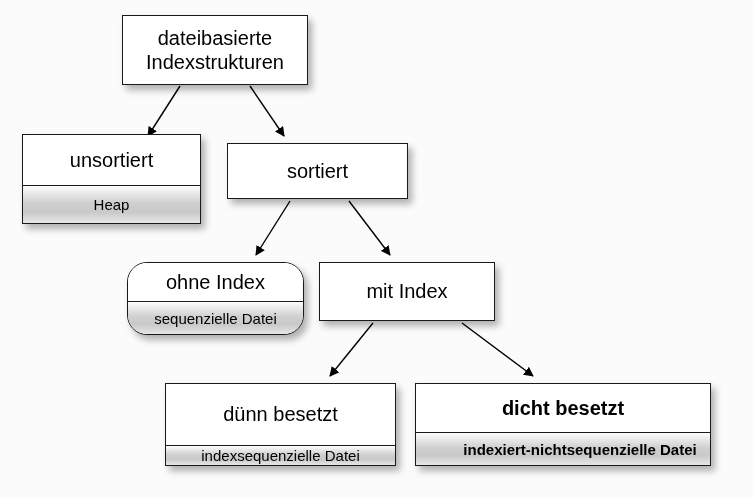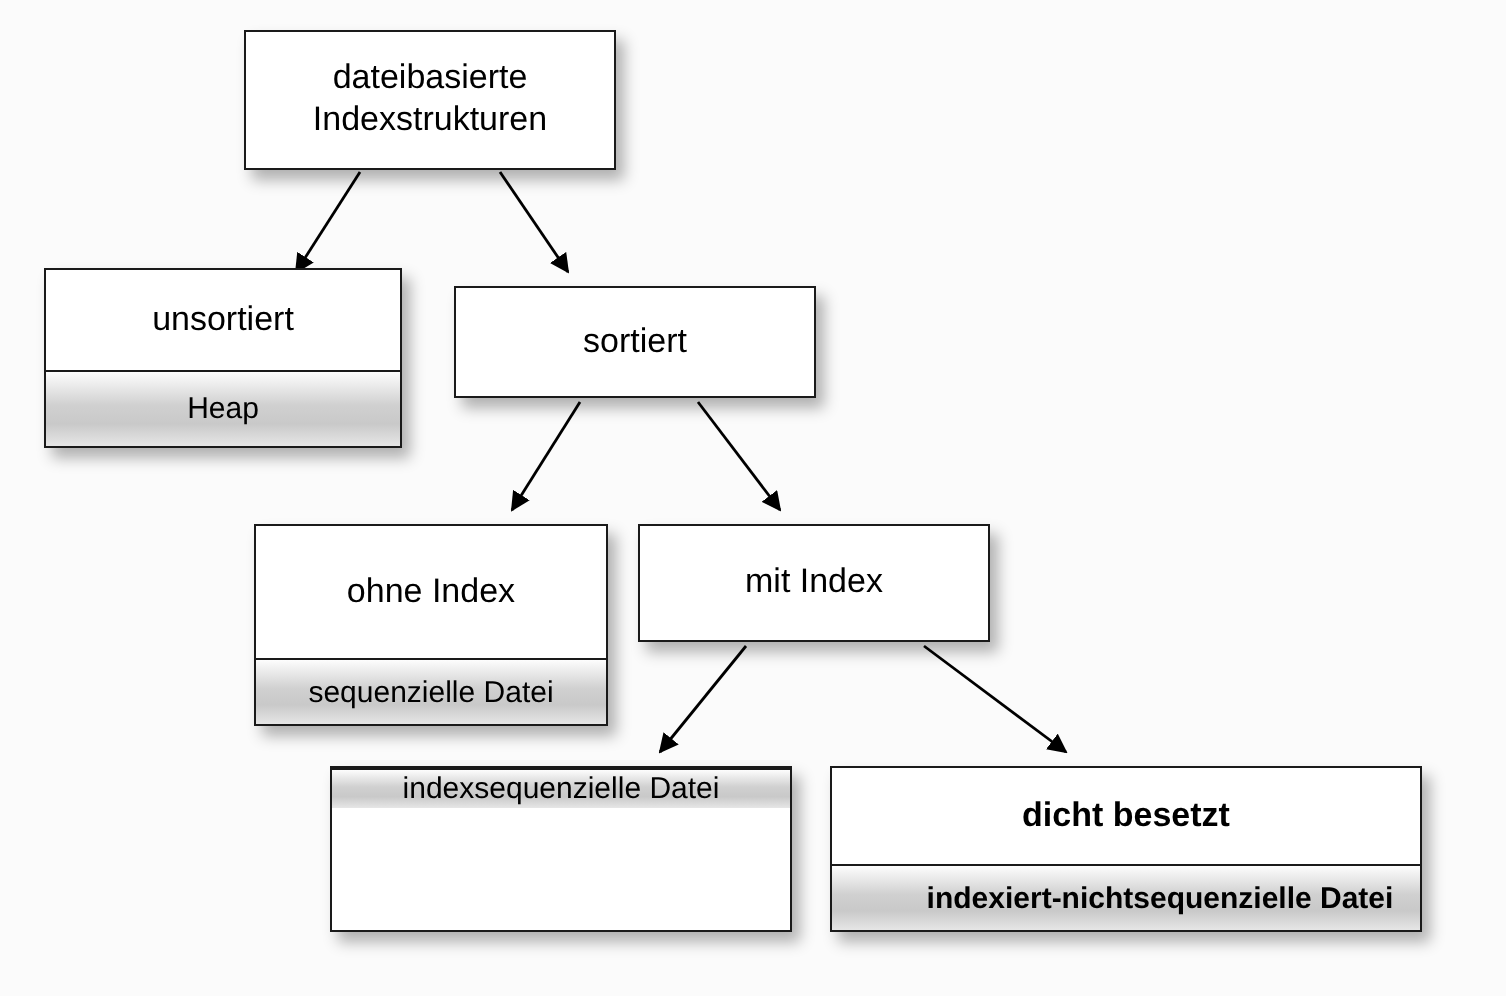--- a/index.html
+++ b/index.html
@@ -40,21 +40,21 @@
   }
   .node-title {
     flex: 1 1 auto;
     background: #ffffff;
     color: #000000;
     display: flex;
     align-items: center;
     justify-content: center;
     text-align: center;
     line-height: 1.22;
-    font-size: 17px;
+    font-size: 20px;
     padding: 2px 6px;
     box-sizing: border-box;
     white-space: pre-line;
   }
   .node-sub {
     flex: 0 0 auto;
     border-top: 1.5px solid #1a1a1a;
     background: linear-gradient(to bottom, #fdfdfd 0%, #d0d0d0 45%, #c9c9c9 70%, #e6e6e6 100%);
     color: #000000;
     display: flex;
@@ -62,21 +62,21 @@
     justify-content: center;
     text-align: center;
     font-size: 15px;
     padding: 2px 6px;
     box-sizing: border-box;
   }
   
   #node-root        { left: 122px; top: 15px;  width: 186px; height: 70px; }
   #node-unsortiert  { left: 22px;  top: 134px; width: 179px; height: 90px; }
   #node-sortiert    { left: 227px; top: 143px; width: 181px; height: 56px; }
-  #node-ohne-index  { left: 127px; top: 262px; width: 177px; height: 101px; }
+  #node-ohne-index  { left: 127px; top: 262px; width: 177px; height: 73px; border-radius: 20px; }
   #node-mit-index   { left: 319px; top: 262px; width: 176px; height: 59px; }
   #node-duenn       { left: 165px; top: 383px; width: 231px; height: 83px; }
   #node-dicht       { left: 415px; top: 383px; width: 296px; height: 83px; font-weight: bold; }
 
   #node-unsortiert .node-sub { height: 38px; }
   #node-ohne-index .node-sub { height: 33px; }
   #node-duenn .node-sub      { height: 20px; }
   #node-dicht .node-sub      { height: 33px; padding-left: 40px; }
 </style>
 </head>
@@ -115,20 +115,21 @@
   <div class="node" id="node-ohne-index">
     <div class="node-title">ohne Index</div>
     <div class="node-sub">sequenzielle Datei</div>
   </div>
 
   <div class="node" id="node-mit-index">
     <div class="node-title">mit Index</div>
   </div>
 
   <div class="node" id="node-duenn">
+    <div class="node-title">dünn besetzt</div>
     <div class="node-sub">indexsequenzielle Datei</div>
   </div>
 
   <div class="node" id="node-dicht">
     <div class="node-title">dicht besetzt</div>
     <div class="node-sub">indexiert-nichtsequenzielle Datei</div>
   </div>
 
 </div>
 

